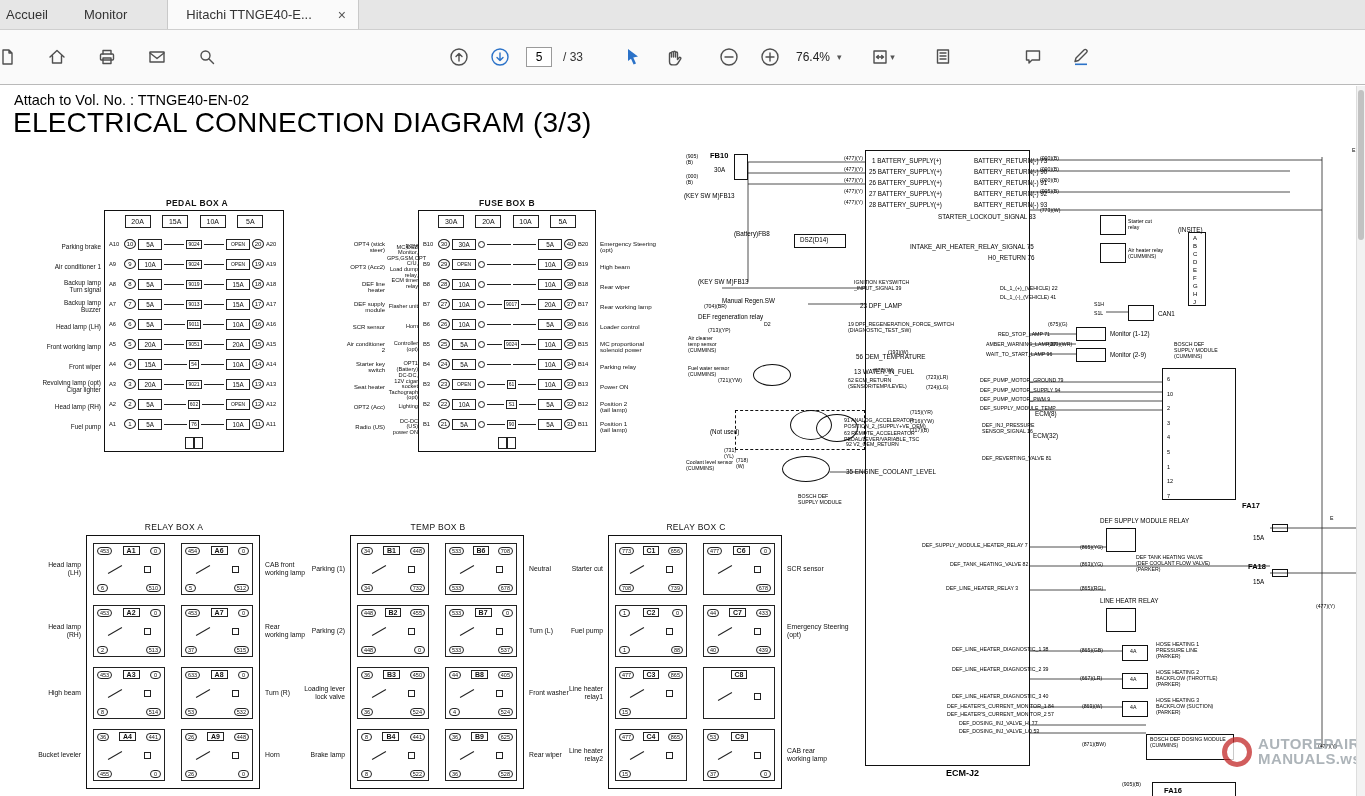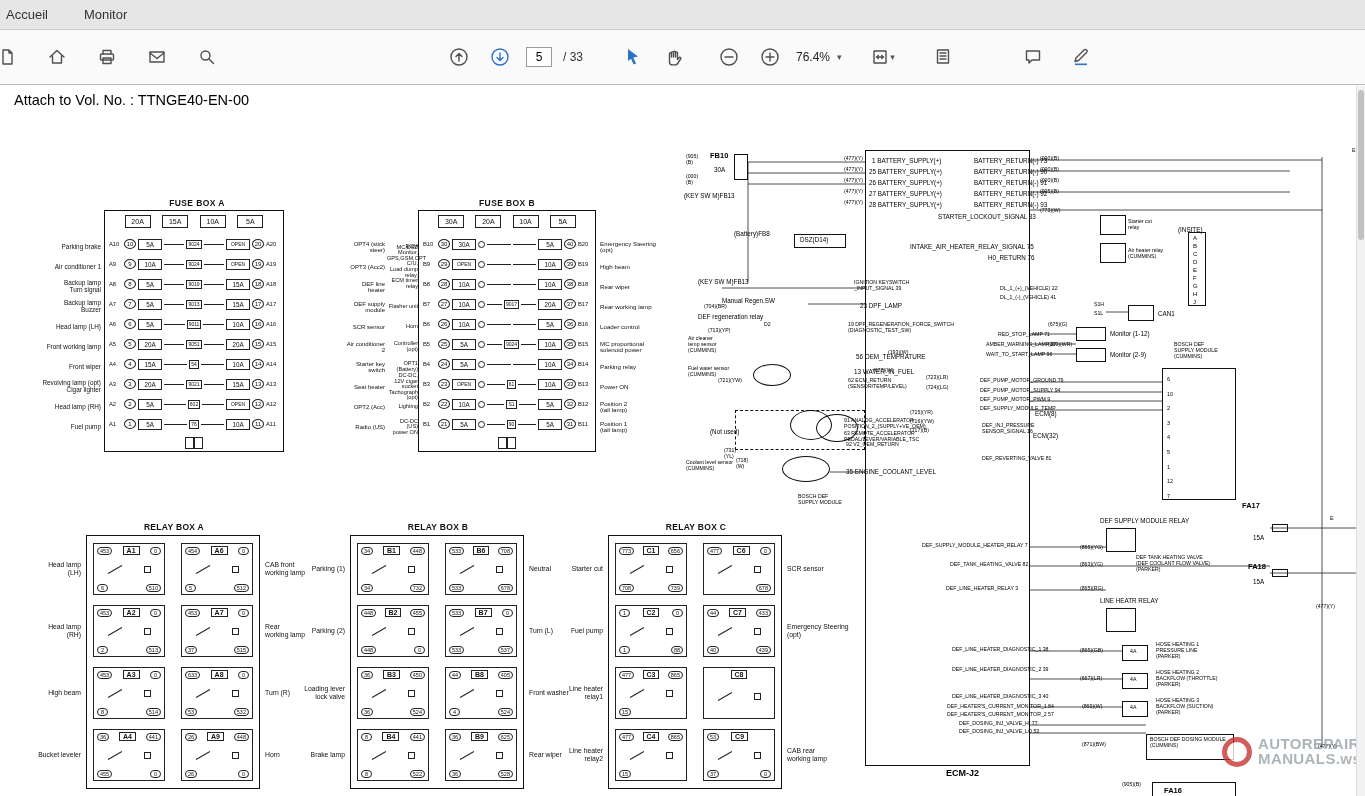--- a/index.html
+++ b/index.html
@@ -58,21 +58,21 @@
 .codebx{height:9px;border:1px solid #222;font-size:5px;display:flex;align-items:center;padding:0 1px;flex:none;}
 .circ{width:7px;height:7px;border:1px solid #222;border-radius:50%;flex:none;}
 .wire{flex:1;height:1px;background:#222;min-width:2px;}
 .fb-conn{display:flex;justify-content:center;margin-top:3px;}
 .fb-conn i{width:9px;height:12px;border:1px solid #222;display:block;}
 .fb-rlabels{display:flex;flex-direction:column;margin-top:27px;margin-left:4px;width:88px;}
 .fb-rlab{height:20px;font-size:6.2px;line-height:1.05;display:flex;align-items:center;white-space:pre-line;}
 
 
 .relaybox{position:absolute;}
-.rb-title{font-size:8.5px;font-weight:bold;letter-spacing:.3px;text-align:center;}
+.rb-title{font-size:8.5px;font-weight:normal;letter-spacing:.3px;text-align:center;}
 .rb-body{display:flex;align-items:flex-start;margin-top:3px;}
 .rb-left,.rb-right{display:flex;flex-direction:column;margin-top:3px;}
 .rb-lab{height:62px;display:flex;align-items:center;font-size:6.8px;line-height:1.15;white-space:pre-line;}
 .rb-left .rb-lab{justify-content:flex-end;text-align:right;padding-right:5px;}
 .rb-right .rb-lab{padding-left:5px;}
 .rb-grid{border:1.3px solid #111;padding:2px 6px;display:flex;flex-direction:column;}
 .rb-row{display:flex;gap:16px;height:62px;align-items:center;justify-content:center;}
 .rcell{width:72px;height:52px;border:1px solid #222;padding:2px 3px;display:flex;
   flex-direction:column;justify-content:space-between;}
 .r-top,.r-bot{display:flex;align-items:center;justify-content:space-between;}
@@ -110,20 +110,24 @@
 
 <div id="app">
 
   <div class="tabbar">
     <div class="tab first">
       <span>Accueil</span>
     </div>
     <div class="tab">
       <span>Monitor</span>
     </div>
+    <div class="tab active">
+      <span>Hitachi TTNGE40-E...</span>
+      <span class="tab-close">×</span>
+    </div>
   </div>
 
   <div class="toolbar">
     <div class="tb-group tb-left">
       <span class="tb-btn">
         <svg class="ic" width="18" height="18" viewBox="0 0 18 18">
             <path d="M5 2 h6 l3 3 v11 h-9 z M11 2 v3 h3"></path>
           </svg>
       </span>
       <span class="tb-btn">
@@ -217,24 +221,25 @@
       <span class="tb-btn">
         <svg class="ic" width="18" height="18" viewBox="0 0 18 18">
             <path d="M3 13.5 l1 -3.5 8 -8 a1.4 1.4 0 0 1 2.5 2.5 l-8 8 z"></path>
             <rect x="3" y="15.5" width="12" height="1.6" fill="#2b72c8" stroke="none"></rect>
           </svg>
       </span>
     </div>
   </div>
 
   <div class="pdf-page">
-    <div class="attach-line">Attach to Vol. No. : TTNGE40-EN-00</div>
+    <div class="attach-line">Attach to Vol. No. : TTNGE40-EN-02</div>
+    <div class="doc-title">ELECTRICAL CONNECTION DIAGRAM (3/3)</div>
 
     <div class="fusebox" id="fba" style="left:20px;top:112px;">
-      <div class="fb-title" style="margin-left:87px;width:180px;">FUSE BOX A</div>
+      <div class="fb-title" style="margin-left:87px;width:180px;">PEDAL BOX A</div>
       <div class="fb-body">
         <div class="fb-labels" style="width:84px;">
             <div class="fb-lab">Parking brake</div>
             <div class="fb-lab">Air conditioner 1</div>
             <div class="fb-lab">Backup lamp
 Turn signal</div>
             <div class="fb-lab">Backup lamp
 Buzzer</div>
             <div class="fb-lab">Head lamp (LH)</div>
             <div class="fb-lab">Front working lamp</div>
@@ -716,21 +721,21 @@
 working lamp</div>
             <div class="rb-lab">Rear
 working lamp</div>
             <div class="rb-lab">Turn (R)</div>
             <div class="rb-lab">Horn</div>
           </div>
       </div>
     </div>
 
     <div class="relaybox" id="rbb" style="left:302px;top:436px;">
-      <div class="rb-title" style="margin-left:48px;width:176px;">RELAY BOX B</div>
+      <div class="rb-title" style="margin-left:48px;width:176px;">TEMP BOX B</div>
       <div class="rb-body">
         <div class="rb-left" style="width:48px;">
             <div class="rb-lab">Parking (1)</div>
             <div class="rb-lab">Parking (2)</div>
             <div class="rb-lab">Loading lever
 lock valve</div>
             <div class="rb-lab">Brake lamp</div>
           </div>
         <div class="rb-grid">
             <div class="rb-row">

